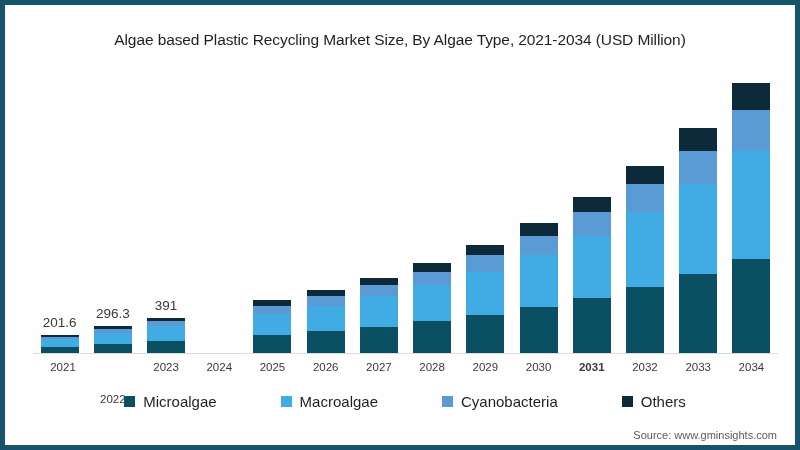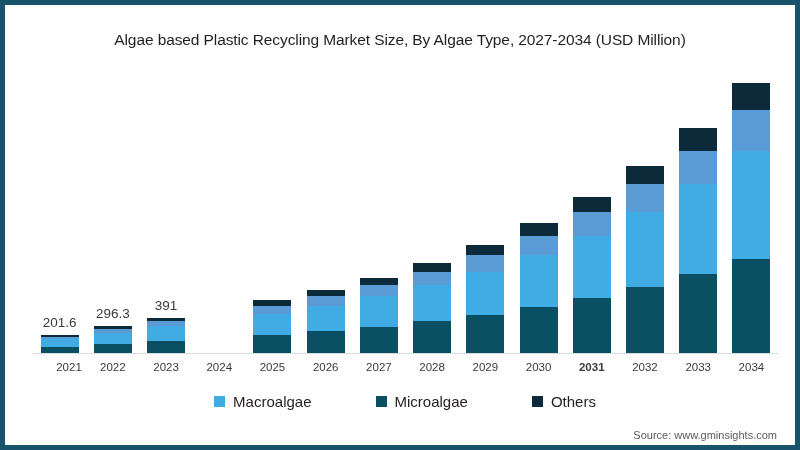--- a/index.html
+++ b/index.html
@@ -138,21 +138,21 @@
     font-size: 11px;
     color: #5b5b5b;
     white-space: nowrap;
   }
 </style>
 </head>
 <body>
 
 <div id="frame">
 
-  <div id="chart-title">Algae based Plastic Recycling Market Size, By Algae Type, 2027-2034 (USD Million)</div>
+  <div id="chart-title">Algae based Plastic Recycling Market Size, By Algae Type, 2021-2034 (USD Million)</div>
 
   <div id="plot">
     <div id="baseline"></div>
 
   <div class="bar-group" style="left: 0.607143px;">
         <div class="bar" style="height: 18.2291px;">
           <div class="seg seg-others" style="height: 1.82652px; background: rgb(12, 42, 58);"></div>
           <div class="seg seg-cyano" style="height: 2.73074px; background: rgb(91, 155, 213);"></div>
           <div class="seg seg-macro" style="height: 7.28801px; background: rgb(65, 172, 227);"></div>
           <div class="seg seg-micro" style="height: 6.38379px; background: rgb(11, 79, 99);"></div>
@@ -253,45 +253,49 @@
         <div class="bar" style="height: 270px;">
           <div class="seg seg-others" style="height: 27.0362px; background: rgb(12, 42, 58);"></div>
           <div class="seg seg-cyano" style="height: 40.509px; background: rgb(91, 155, 213);"></div>
           <div class="seg seg-macro" style="height: 107.964px; background: rgb(65, 172, 227);"></div>
           <div class="seg seg-micro" style="height: 94.491px; background: rgb(11, 79, 99);"></div>
         </div>
       </div>
     </div>
 
   <div id="x-axis">
-      <div class="x-tick" style="left: 10px;">2021</div>
-      <div class="x-tick" style="left: 53.8214px;">2022</div>
+      <div class="x-tick" style="left: 4px;">2021</div>
+      <div class="x-tick" style="left: 53.8214px; margin-top: 32px;">2022</div>
       <div class="x-tick" style="left: 107.036px;">2023</div>
       <div class="x-tick" style="left: 160.25px;">2024</div>
       <div class="x-tick" style="left: 213.464px;">2025</div>
       <div class="x-tick" style="left: 266.679px;">2026</div>
       <div class="x-tick" style="left: 319.893px;">2027</div>
       <div class="x-tick" style="left: 373.107px;">2028</div>
       <div class="x-tick" style="left: 426.321px;">2029</div>
       <div class="x-tick" style="left: 479.536px;">2030</div>
       <div class="x-tick" style="left: 532.75px; font-weight: bold;">2031</div>
       <div class="x-tick" style="left: 585.964px;">2032</div>
       <div class="x-tick" style="left: 639.179px;">2033</div>
       <div class="x-tick" style="left: 692.393px;">2034</div>
     </div>
 
   <div id="legend">
 
   <div class="legend-item">
+        <span class="legend-swatch" style="background: rgb(11, 79, 99);"></span>
+        <span class="legend-label">Microalgae</span>
+      </div>
+      <div class="legend-item">
         <span class="legend-swatch" style="background: rgb(65, 172, 227);"></span>
         <span class="legend-label">Macroalgae</span>
       </div>
       <div class="legend-item">
-        <span class="legend-swatch" style="background: rgb(11, 79, 99);"></span>
-        <span class="legend-label">Microalgae</span>
+        <span class="legend-swatch" style="background: rgb(91, 155, 213);"></span>
+        <span class="legend-label">Cyanobacteria</span>
       </div>
       <div class="legend-item">
         <span class="legend-swatch" style="background: rgb(12, 42, 58);"></span>
         <span class="legend-label">Others</span>
       </div>
     </div>
 
   <div id="source">Source: www.gminsights.com</div>
 
 </div>

